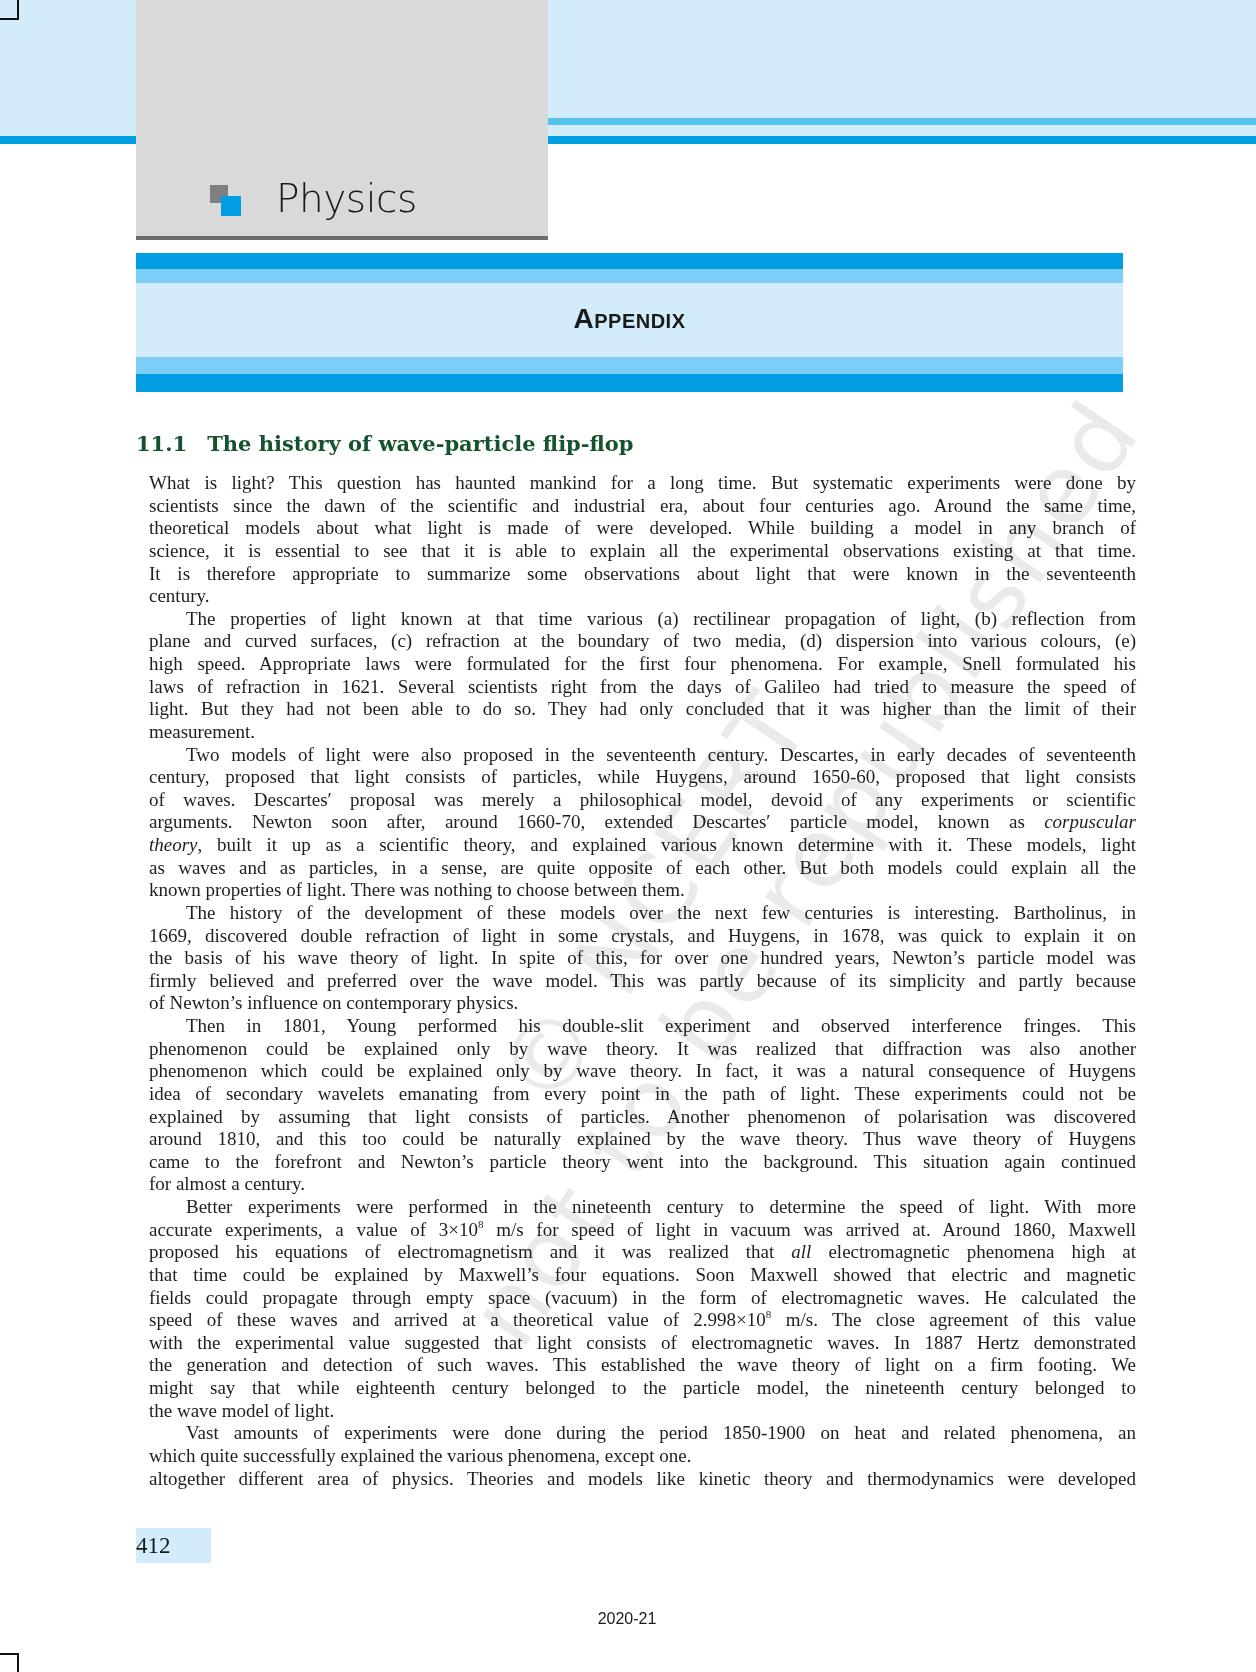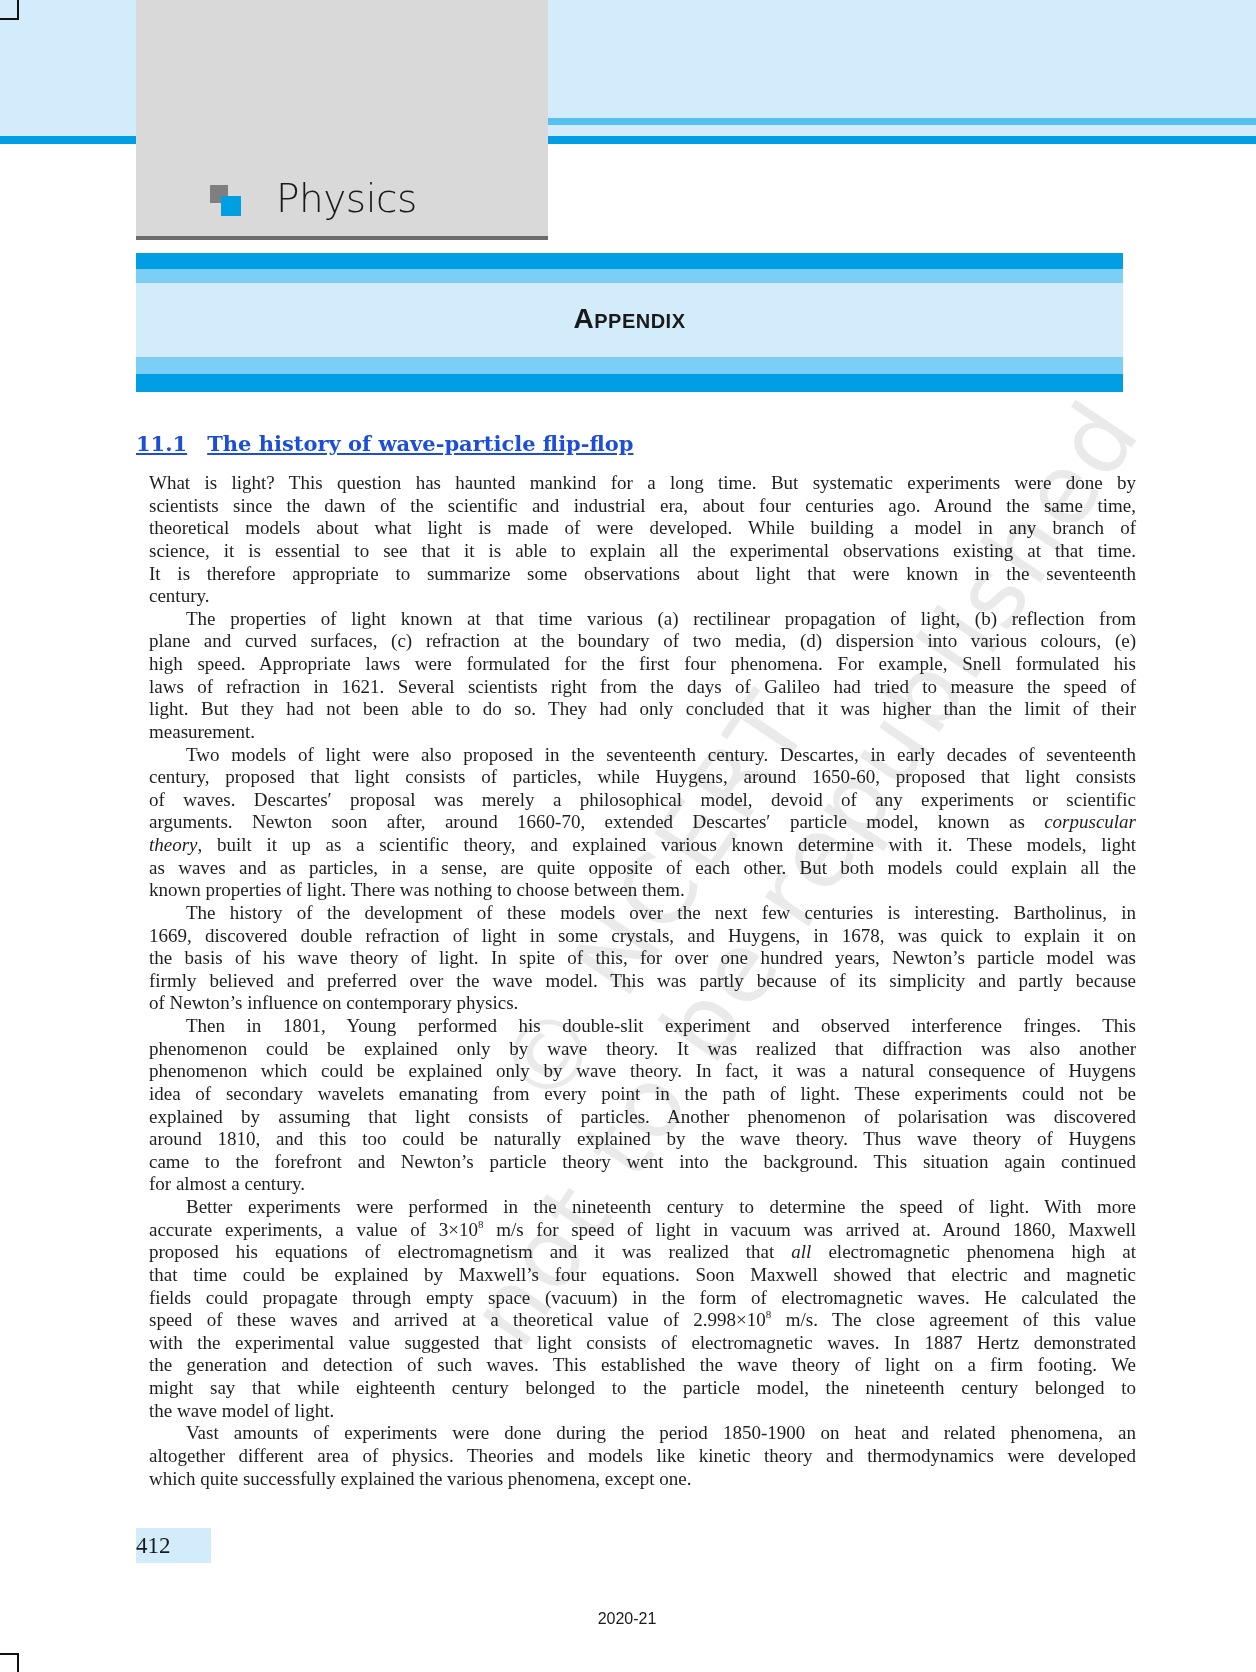--- a/index.html
+++ b/index.html
@@ -31,21 +31,21 @@
   .b5 { top: 374px; height: 18px; background: #009ee3; }
   .appendix {
     left: 136px; width: 987px; top: 302px; text-align: center;
     font-family: Liberation Sans, sans-serif; font-weight: bold;
     font-size: 28px; line-height: 34px; color: #1a1a1a; font-variant: small-caps;
     letter-spacing: 0.5px;
   }
   
   .sec-heading {
     left: 136px; top: 430px; font-family: "DejaVu Serif", "Liberation Serif", serif;
-    font-weight: bold; font-size: 21px; line-height: 28px; color: #1d4ed8; white-space: pre; text-decoration: underline;
+    font-weight: bold; font-size: 21px; line-height: 28px; color: #14532d; white-space: pre;
   }
   .sec-num { margin-right: 20px; }
   .body-text {
     left: 136px; top: 472px; width: 987px;
     font-family: "Liberation Serif", "DejaVu Serif", serif; font-size: 19px; color: #1e1e1e; margin-left: 13px;
   }
   .line {
     display: block; height: 22.64px; line-height: 22.64px; white-space: nowrap;
     text-align: justify; text-align-last: justify; overflow: visible;
   }
@@ -152,20 +152,20 @@
       <span class="line"><span>that time could be explained by Maxwell’s four equations. Soon Maxwell showed that electric and magnetic</span></span>
       <span class="line"><span>fields could propagate through empty space (vacuum) in the form of electromagnetic waves. He calculated the</span></span>
       <span class="line"><span>speed of these waves and arrived at a theoretical value of 2.998×10</span><sup>8</sup><span>  m/s. The close agreement of this value</span></span>
       <span class="line"><span>with the experimental value suggested that light consists of electromagnetic waves. In 1887 Hertz demonstrated</span></span>
       <span class="line"><span>the generation and detection of such waves. This established the wave theory of light on a firm footing. We</span></span>
       <span class="line"><span>might say that while eighteenth century belonged to the particle model, the nineteenth century belonged to</span></span>
       <span class="line last"><span>the wave model of light.</span></span>
     </div>
     <div>
       <span class="line indent"><span>Vast amounts of experiments were done during the period 1850-1900 on heat and related phenomena, an</span></span>
+      <span class="line last"><span>which quite successfully explained the various phenomena, except one.</span></span>
       <span class="line"><span>altogether different area of physics. Theories and models like kinetic theory and thermodynamics were developed</span></span>
-      <span class="line last"><span>which quite successfully explained the various phenomena, except one.</span></span>
     </div>
   </div>
 
 <div class="abs page-box"></div>
 <div class="abs page-num">412</div>
 <div class="abs year">2020-21</div>
 
 </body></html>

